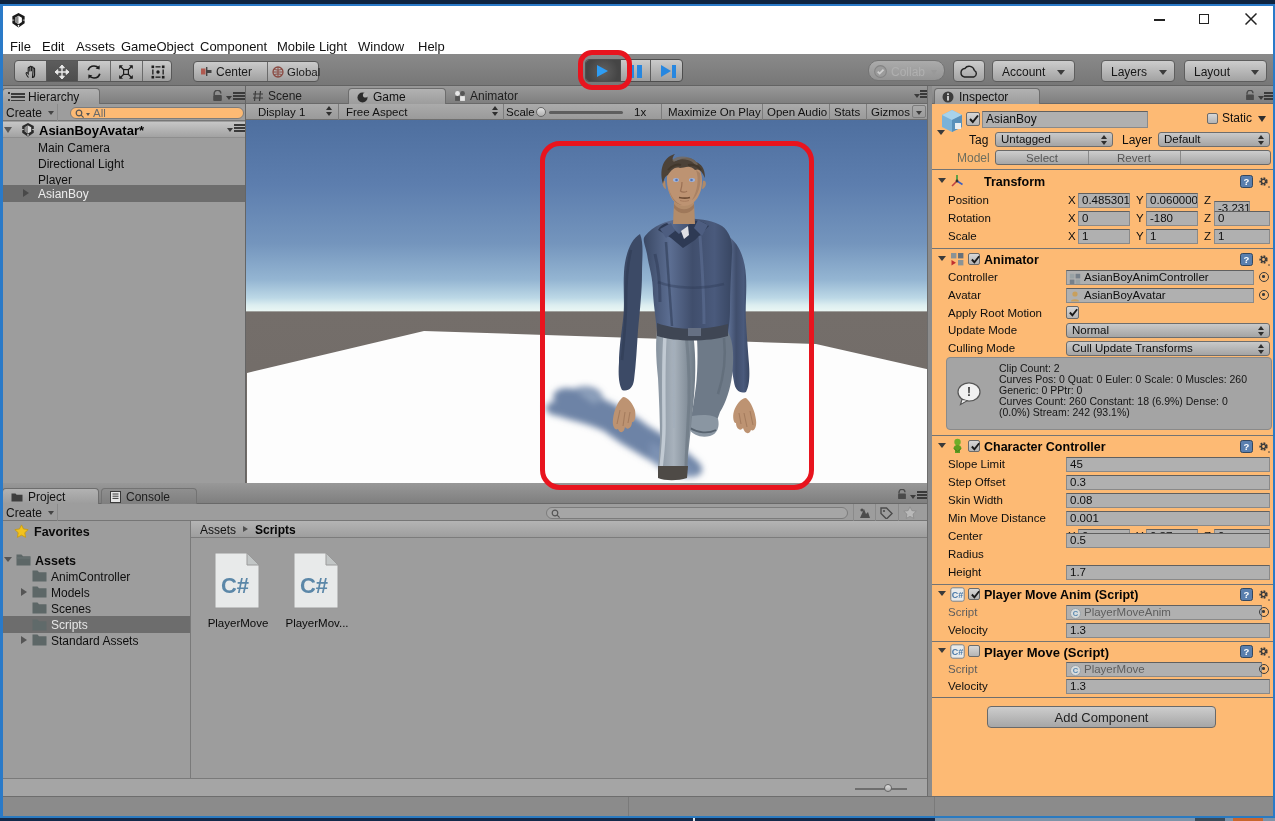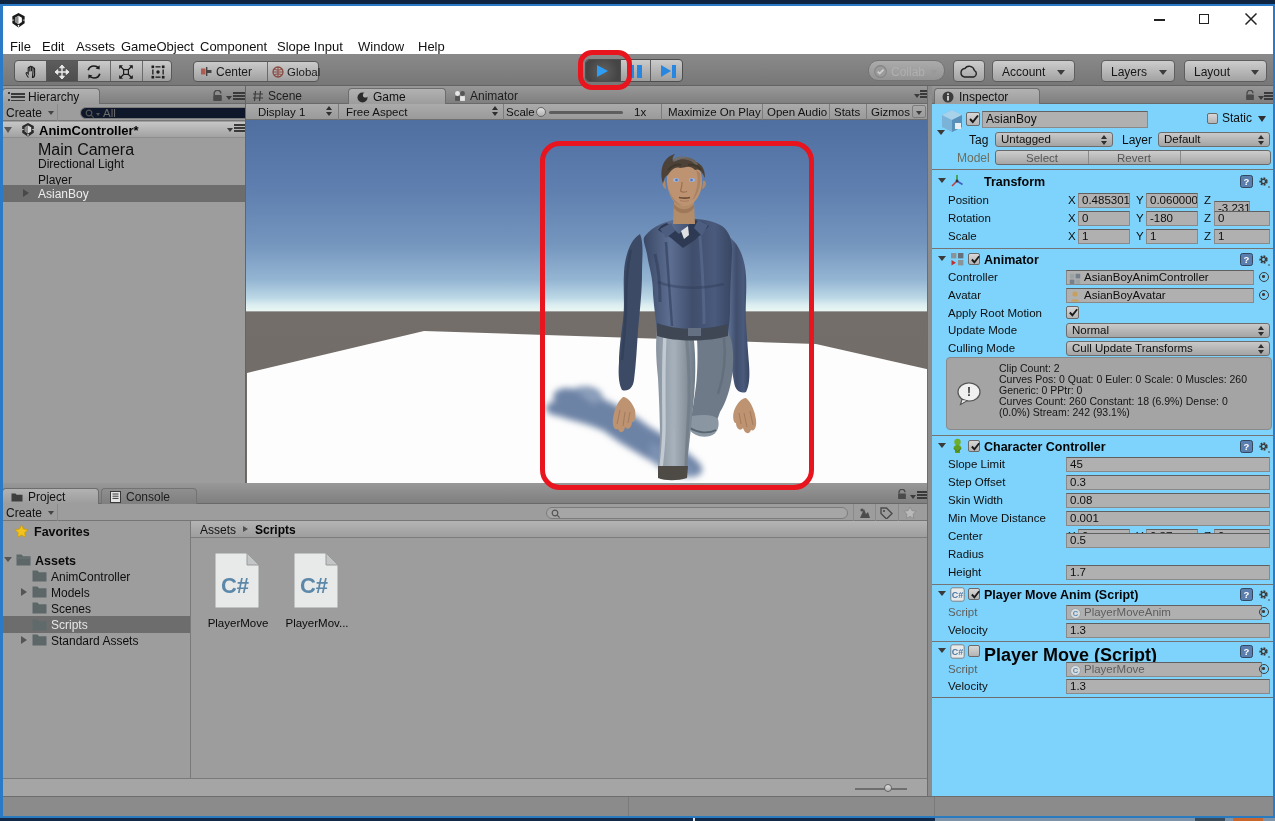--- a/index.html
+++ b/index.html
@@ -43,21 +43,21 @@
   <div class="a" style="left:1154px;top:13px;width:11px;height:1.8px;background:#222"></div>
   <div class="a" style="left:1199px;top:8px;width:10px;height:10px;border:1.5px solid #222"></div>
   <svg class="a" style="left:1245px;top:7px" width="12" height="12" viewBox="0 0 12 12">
       <path d="M0.5 0.5 L11.5 11.5 M11.5 0.5 L0.5 11.5" stroke="#222" stroke-width="1.5"></path>
     </svg>
   <div class="a" style="left:10px;top:33px;font-size:13px;color:#111">File</div>
   <div class="a" style="left:42px;top:33px;font-size:13px;color:#111">Edit</div>
   <div class="a" style="left:76px;top:33px;font-size:13px;color:#111">Assets</div>
   <div class="a" style="left:121px;top:33px;font-size:13px;color:#111">GameObject</div>
   <div class="a" style="left:200px;top:33px;font-size:13px;color:#111">Component</div>
-  <div class="a" style="left:277px;top:33px;font-size:13px;color:#111">Slope Input</div>
+  <div class="a" style="left:277px;top:33px;font-size:13px;color:#111">Mobile Light</div>
   <div class="a" style="left:358px;top:33px;font-size:13px;color:#111">Window</div>
   <div class="a" style="left:418px;top:33px;font-size:13px;color:#111">Help</div>
 </div>
 
 <div class="a" style="left:0;top:54px;width:1275px;height:32px;background:linear-gradient(#8a8a8a,#777777);border-bottom:1px solid #636363">
 
   <div class="a" style="left:14px;top:6px;width:158px;height:22px;border:1px solid #585858;border-radius:4px;background:linear-gradient(#cbcbcb,#a0a0a0);overflow:hidden">
     <div class="a" style="left:31px;top:0;width:32px;height:22px;background:linear-gradient(#5c5c5c,#4c4c4c);border-left:1px solid #585858;border-right:1px solid #585858"></div>
     <div class="a" style="left:95px;top:0;width:1px;height:22px;background:#6a6a6a"></div>
     <div class="a" style="left:127px;top:0;width:1px;height:22px;background:#6a6a6a"></div>
@@ -176,49 +176,49 @@
   <div class="mh" style="left:233px;top:6px">
       <i style="top:0"></i>
       <i style="top:3.2px"></i>
       <i style="top:6.4px"></i>
     </div>
 
   <div class="a" style="left:0;top:18px;width:245px;height:17px;background:#9d9d9d;border-bottom:1px solid #767676">
     <div class="a" style="left:6px;top:2px;font-size:12px;color:#111">Create</div>
     <div class="tri-d" style="left:48px;top:7px;border-left-width:3.5px;border-right-width:3.5px;border-top-width:4.5px;border-top-color:#444"></div>
     <div class="a" style="left:57px;top:0;width:1px;height:17px;background:#8a8a8a"></div>
-    <div class="a" style="left:80px;top:2.5px;width:174px;height:12px;border:1px solid #7c7c7c;border-radius:7px;background:#0f172a">
+    <div class="a" style="left:70px;top:2.5px;width:174px;height:12px;border:1px solid #7c7c7c;border-radius:7px;background:#fdba74">
       <svg class="a" style="left:4px;top:1.5px" width="10" height="10" viewBox="0 0 10 10">
           <circle cx="4" cy="4" r="2.8" fill="none" stroke="#555" stroke-width="1.2"></circle>
           <path d="M6.2 6.2 L8.6 8.6" stroke="#555" stroke-width="1.2"></path>
         </svg>
       <div class="tri-d" style="left:15px;top:5px;border-left-width:2.5px;border-right-width:2.5px;border-top-width:3.5px;border-top-color:#555"></div>
       <div class="a" style="left:22px;top:-0.5px;font-size:11.5px;color:#6b6b6b">All</div>
     </div>
   </div>
 
   <div class="a" style="left:0;top:36px;width:245px;height:16px;background:linear-gradient(#c6c6c6,#a2a2a2);border-bottom:1px solid #8e8e8e">
     <div class="tri-d" style="left:4px;top:5px;border-left-width:4.5px;border-right-width:4.5px;border-top-width:6px;border-top-color:#585858"></div>
     <svg class="a" style="left:20px;top:0px" width="16" height="16" viewBox="0 0 18 18">
         <path d="M9 1 L15.5 4.5 L15.5 12 L9 16.5 L2.5 12 L2.5 4.5 Z" fill="#2a2a2a"></path>
         <path d="M9 4 L12.6 6 L12.6 10.6 L9 13 L5.4 10.6 L5.4 6 Z" fill="#d8d8d8"></path>
         <path d="M9 4 L9 13 L5.4 10.6 L5.4 6 Z" fill="#8a8a8a"></path>
         <path d="M2.5 8 L5.2 8.4 L2.5 9.2 Z" fill="#efefef"></path>
         <path d="M15.5 8 L12.8 8.4 L15.5 9.2 Z" fill="#efefef"></path>
         <path d="M9 16.5 L8 13.8 L10 13.8 Z" fill="#efefef"></path>
       </svg>
-    <div class="a b" style="left:39px;top:1px;font-size:13px;color:#000">AnimController*</div>
+    <div class="a b" style="left:39px;top:1px;font-size:13px;color:#000">AsianBoyAvatar*</div>
     <div class="tri-d" style="left:227px;top:6px;border-left-width:3px;border-right-width:3px;border-top-width:4px"></div>
     <div class="mh" style="left:234px;top:2px">
         <i style="top:0"></i>
         <i style="top:3.2px"></i>
         <i style="top:6.4px"></i>
       </div>
   </div>
-  <div class="row" style="left:38px;top:55px;font-size:16px">Main Camera</div>
+  <div class="row" style="left:38px;top:55px;font-size:12px">Main Camera</div>
   <div class="row" style="left:38px;top:71px;font-size:12px">Directional Light</div>
   <div class="row" style="left:38px;top:87px;font-size:12px">Player</div>
   <div class="a" style="left:0;top:99px;width:245px;height:17px;background:#6d6d6d">
     <div class="tri-r" style="left:23px;top:4px;border-left-color:#494949"></div>
     <div class="a" style="left:38px;top:2px;font-size:12px;color:#ececec">AsianBoy</div>
   </div>
 </div>
 
 <div class="a" id="game" style="overflow:hidden;left:246px;top:86px;width:685px;height:397px;background:#9d9d9d">
   <div class="a tabstrip" style="left:0;top:0;width:685px;height:18px"></div>
@@ -473,21 +473,21 @@
     </svg>
   <div class="a" style="left:205px;top:134px;width:66px;text-align:center;font-size:11.5px;color:#0a0a0a">PlayerMove</div>
   <div class="a" style="left:284px;top:134px;width:66px;text-align:center;font-size:11.5px;color:#0a0a0a">PlayerMov...</div>
 
   <div class="a" style="left:0;top:295px;width:930px;height:18px;background:#a5a5a5;border-top:1px solid #7a7a7a">
     <div class="a" style="left:855px;top:8.5px;width:52px;height:2px;background:#6e6e6e"></div>
     <div class="a" style="left:884px;top:5px;width:8px;height:8px;border-radius:50%;background:linear-gradient(#e0e0e0,#b0b0b0);border:1px solid #666"></div>
   </div>
 </div>
 
-<div class="a" id="insp" style="overflow:hidden;left:932px;top:86px;width:341px;height:710px;background:#7dd3fc">
+<div class="a" id="insp" style="overflow:hidden;left:932px;top:86px;width:341px;height:710px;background:#fdba74">
   <div class="a tabstrip" style="left:0;top:0;width:341px;height:18px"></div>
   <div class="tab" style="left:2px;top:2px;width:106px;height:16px">
     <svg class="a" style="left:7px;top:2px" width="12" height="12" viewBox="0 0 12 12">
         <circle cx="6" cy="6" r="5.5" fill="#3c3c3c"></circle>
         <rect x="5.1" y="2.3" width="1.8" height="1.8" fill="#d8d8d8"></rect>
         <rect x="5.1" y="5" width="1.8" height="4.6" fill="#d8d8d8"></rect>
       </svg>
     <div class="a" style="left:24px;top:1px">Inspector</div>
   </div>
   <svg class="a" style="left:313px;top:4px" width="10" height="11" viewBox="0 0 11 12">
@@ -713,41 +713,42 @@
   <div class="lbl" style="left:16px;top:538px">Velocity</div>
     <div class="field" style="left:134px;top:537px;width:204px;height:15px">1.3</div>
   <div class="a" style="left:0;top:555px;width:341px;height:1px;background:#747474"></div>
 
   <div class="tri-d" style="left:6px;top:562px;border-left-width:4px;border-right-width:4px;border-top-width:5.5px;border-top-color:#3a3a3a"></div>
   <svg class="a" style="left:18px;top:558px" width="15" height="15" viewBox="0 0 15 15">
       <rect x="0.8" y="0.8" width="13.4" height="13.4" rx="2" fill="#e8eaea" stroke="#7a8288"></rect>
       <text x="7.5" y="11" font-size="9" font-weight="bold" fill="#4878a8" text-anchor="middle" font-family="Liberation Sans">C#</text>
     </svg>
   <div class="cb" style="left:36px;top:559px"></div>
-  <div class="a b" style="left:52px;top:559px;font-size:18px;color:#050505">Player Move (Script)</div>
+  <div class="a b" style="left:52px;top:559px;font-size:13px;color:#050505">Player Move (Script)</div>
   <svg class="booki" style="left:308px;top:559px" width="13" height="13" viewBox="0 0 13 13">
       <rect x="0.5" y="0.5" width="12" height="12" rx="2" fill="#5a7fae" stroke="#33475f"></rect>
       <text x="6.5" y="10" font-size="9.5" font-weight="bold" fill="#fff" text-anchor="middle" font-family="Liberation Sans">?</text>
     </svg>
   <svg class="geari" style="left:325px;top:559px" width="13" height="13" viewBox="0 0 13 13">
       <circle cx="6.5" cy="6.5" r="3.1" fill="none" stroke="#3c3c3c" stroke-width="2.1" stroke-dasharray="1.7 1.15"></circle>
       <circle cx="6.5" cy="6.5" r="2.1" fill="none" stroke="#3c3c3c" stroke-width="1.4"></circle>
       <path d="M11 11.5 l2 0 l-1 1.8 Z" fill="#3c3c3c"></path>
     </svg>
   <div class="lbl" style="left:16px;top:577px;color:#5e5e5e">Script</div>
   <div class="field" style="left:134px;top:576px;width:196px;height:15px;padding-left:17px;color:#5e5e5e">PlayerMove<svg class="a" style="left:3px;top:2px" width="11" height="11" viewBox="0 0 11 11">
         <circle cx="5.5" cy="5.5" r="5" fill="#d8dcdc" stroke="#9aa2a8"></circle>
         <text x="5.5" y="8.4" font-size="7.5" font-weight="bold" fill="#5888b0" text-anchor="middle" font-family="Liberation Sans">C</text>
       </svg></div>
   <div class="tgt" style="left:327px;top:578px">
       <i></i>
     </div>
   <div class="lbl" style="left:16px;top:594px">Velocity</div>
     <div class="field" style="left:134px;top:593px;width:204px;height:15px">1.3</div>
   <div class="a" style="left:0;top:611px;width:341px;height:1px;background:#6e6e6e"></div>
+  <div class="btn" style="left:55px;top:620px;width:229px;height:22px;border-radius:4px;font-size:13px;line-height:21px;color:#222">Add Component</div>
 </div>
 
 <div class="a" style="left:927px;top:86px;width:5px;height:710px;background:#8c8c8c;border-left:1px solid #6d6d6d"></div>
 
 <div class="a" style="left:0;top:796px;width:1275px;height:20px;background:#8b8b8b;border-top:1px solid #6d6d6d">
   <div class="a" style="left:628px;top:0;width:1px;height:20px;background:#7a7a7a"></div>
   <div class="a" style="left:934px;top:0;width:1px;height:20px;background:#7a7a7a"></div>
 </div>
 <div class="a" style="left:0;top:816px;width:1275px;height:1.5px;background:#2a7ac0"></div>
 <div class="a" style="left:0;top:817.5px;width:1275px;height:3.5px;background:#13294a">

